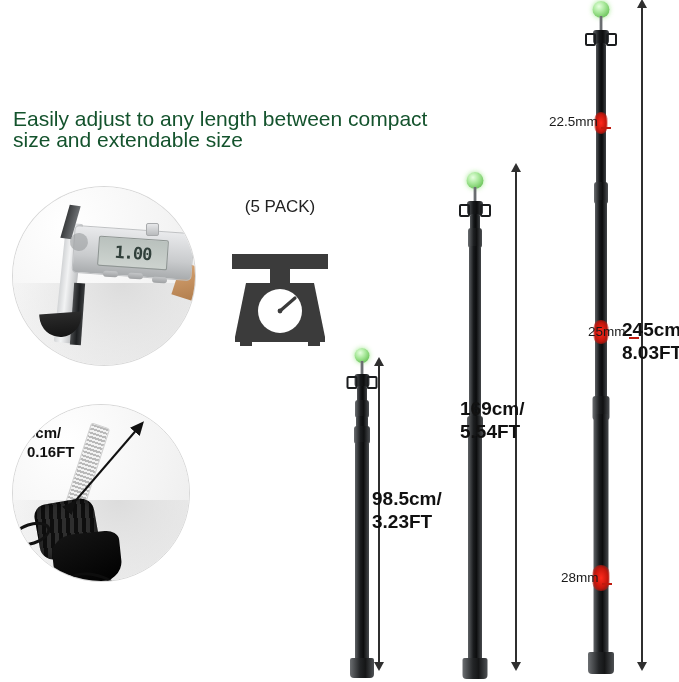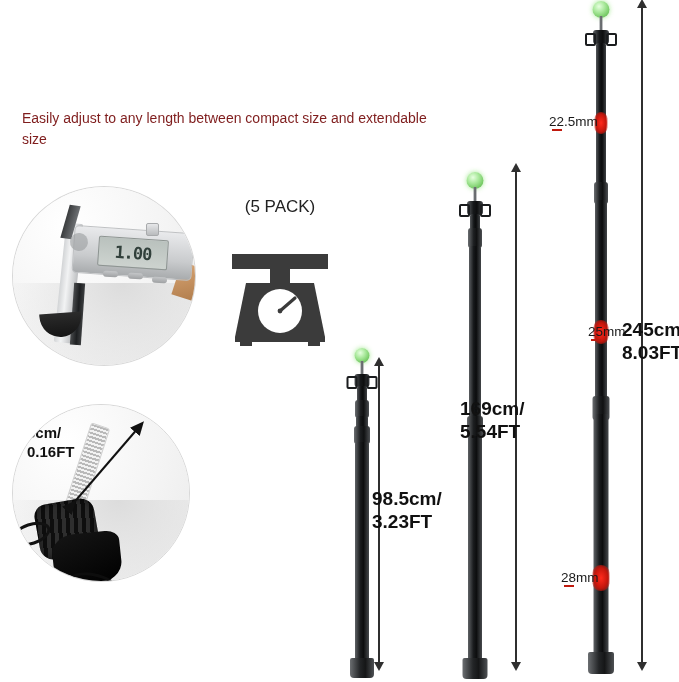--- a/index.html
+++ b/index.html
@@ -14,22 +14,22 @@
 
   
   .headline{
     position:absolute;left:12px;top:4px;width:470px;
   }
   .headline .line{
     font-size:35px;font-weight:bold;letter-spacing:-0.4px;
     line-height:41px;color:#111111;white-space:nowrap;
   }
   .sub{
-    position:absolute;left:22px;top:108px;width:430px;
-    font-size:14px;line-height:21px;color:#7f1d1d;
+    position:absolute;left:13px;top:108px;width:430px;
+    font-size:21px;line-height:21px;color:#14532d;
   }
 
   
   .photo-circle{
     position:absolute;border-radius:50%;
     border:1px solid #d8d8d8;
     background:#fbfbfb;
     overflow:hidden;
   }
   #caliper-photo{left:12px;top:186px;width:182px;height:178px;}
@@ -207,22 +207,22 @@
   }
   .arrowhead.up{border-bottom:9px solid #2f2f2f;top:-9px;}
   .arrowhead.down{border-top:9px solid #2f2f2f;bottom:-9px;}
   .dimlabel{
     position:absolute;font-size:19px;font-weight:bold;line-height:23px;
     color:#111;white-space:nowrap;
   }
 
   
   .dia{
-    position:absolute;display:flex;align-items:flex-start;
-    font-size:13.5px;color:#1a1a1a;white-space:nowrap;flex-direction:column;
+    position:absolute;display:flex;align-items:flex-end;
+    font-size:13.5px;color:#1a1a1a;white-space:nowrap;
   }
   .dia .tick{
     display:inline-block;width:10px;height:1.6px;background:#c01a0e;margin-left:3px;
   }
 </style>
 </head>
 <body>
 
 <div id="stage">
 

